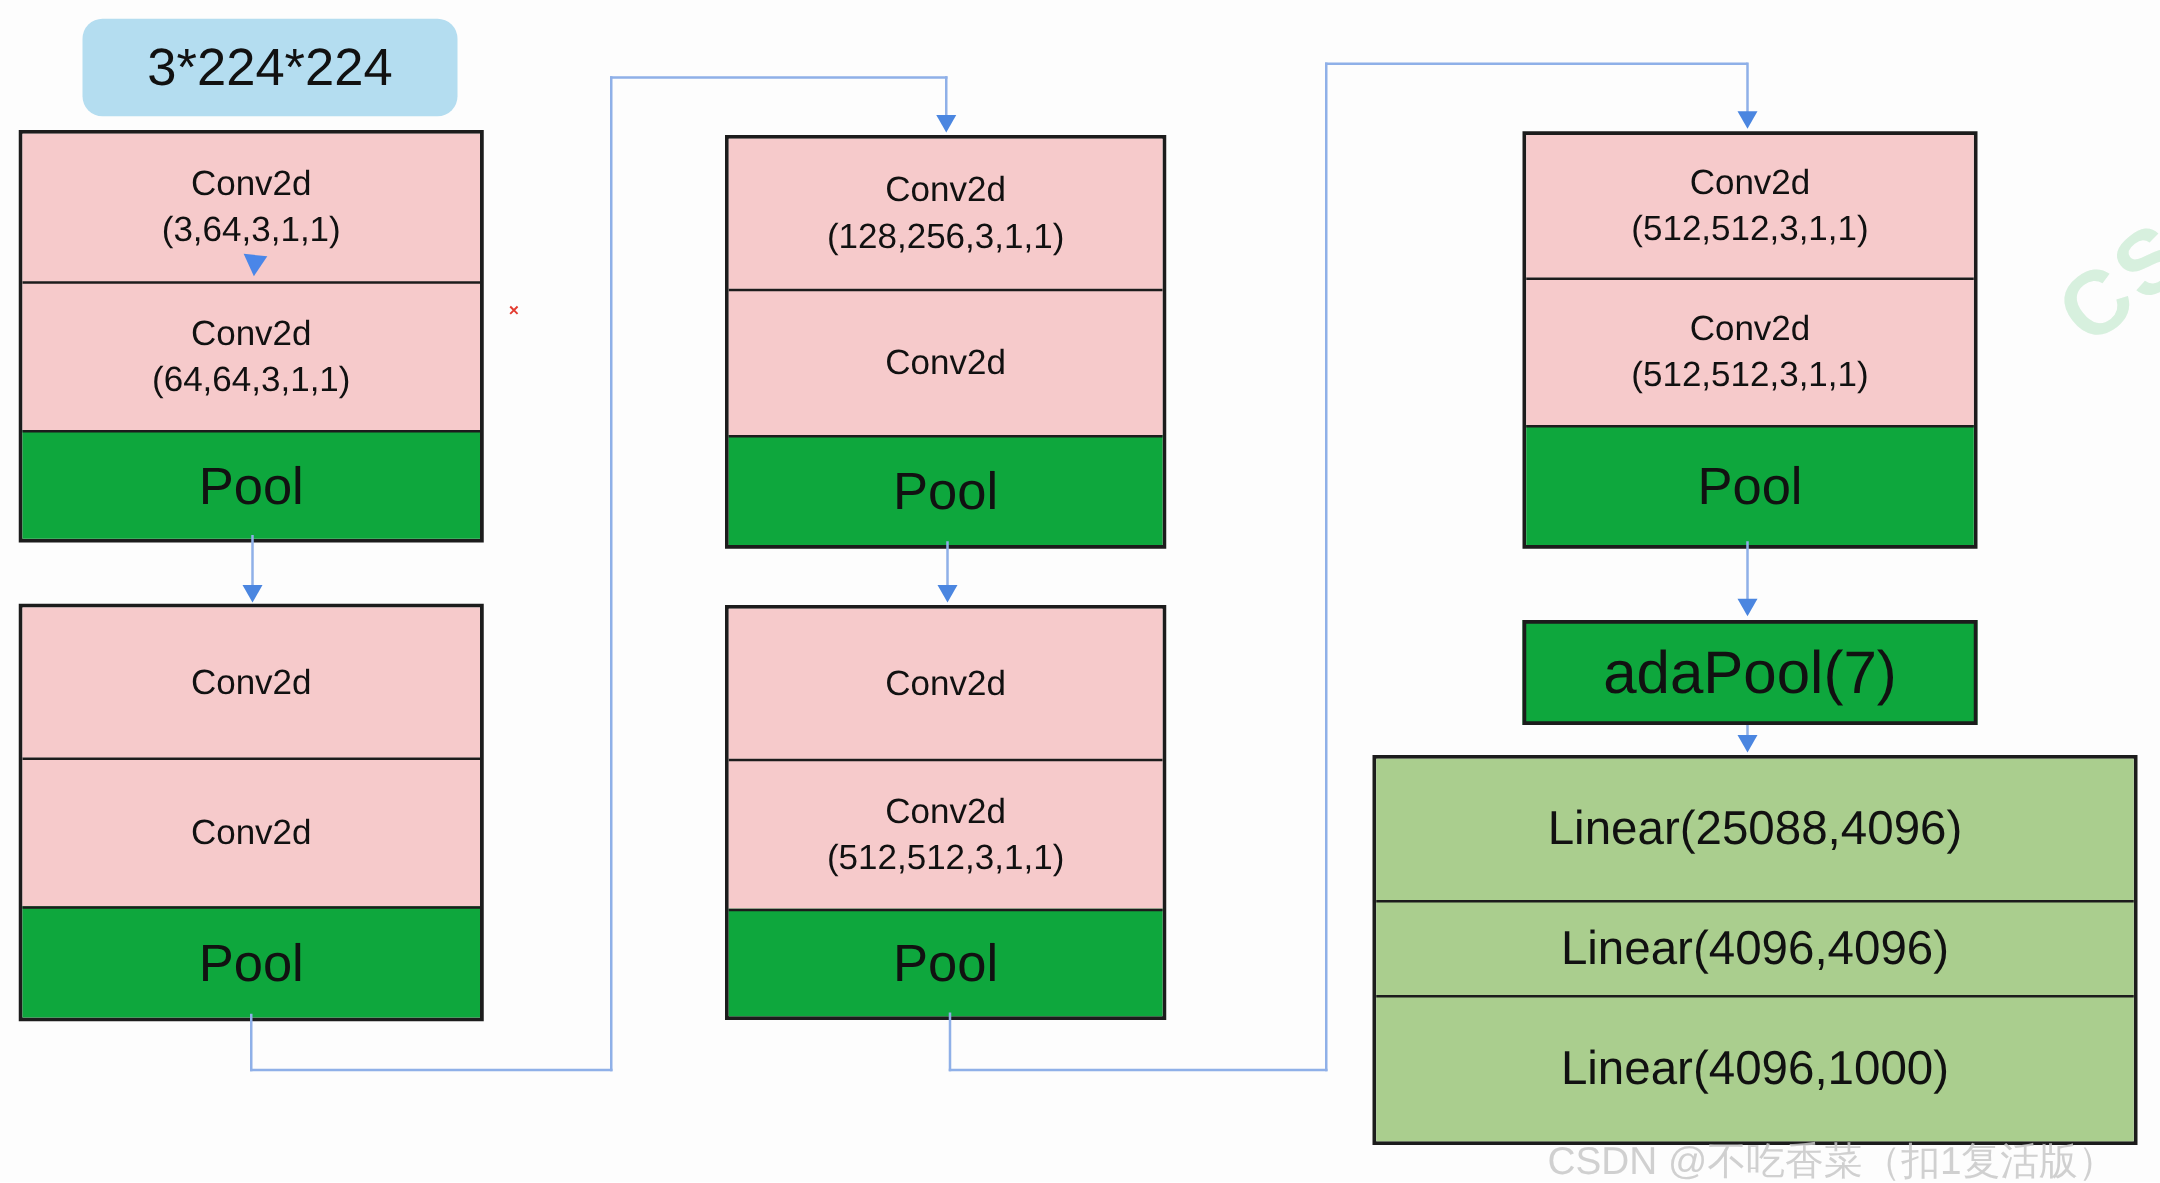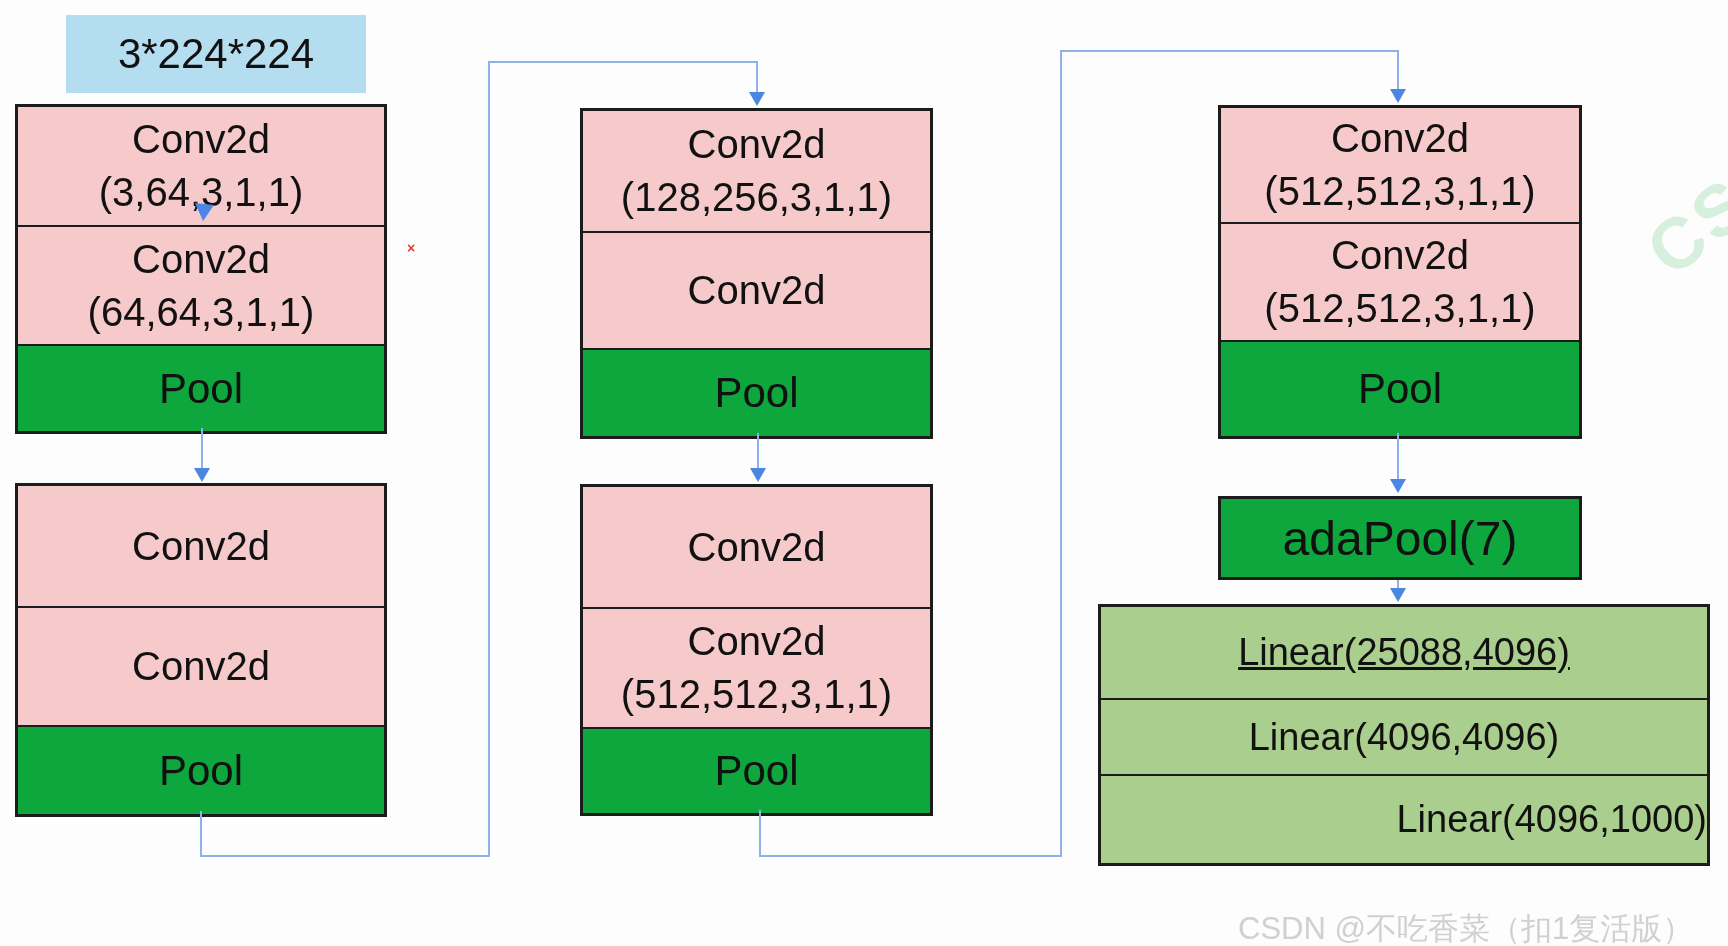--- a/index.html
+++ b/index.html
@@ -3,21 +3,21 @@
 <meta charset="utf-8">
 <style>
   html,body{margin:0;padding:0;background:#ffffff;}
   #canvas{
     position:relative;width:1728px;height:946px;background:#fdfdfd;
     overflow:hidden;font-family:"Liberation Sans", sans-serif;color:#111;
   }
   .box{position:absolute;box-sizing:border-box;border:3px solid #1c1c1c;}
   .row{box-sizing:border-box;display:flex;flex-direction:column;align-items:center;justify-content:center;text-align:center;}
   .row + .row{border-top:2px solid #1c1c1c;}
-  .conv{background:var(--conv);font-size:40px;line-height:1.32;}
+  .conv{background:var(--conv);font-size:28px;line-height:1.32;}
   .pool{background:var(--pool);font-size:42px;}
   .linrow{background:var(--lin);font-size:38px;}
   .inputbox{position:absolute;box-sizing:border-box;background:var(--input);
     display:flex;align-items:center;justify-content:center;font-size:42px;}
   .adabox{display:flex;align-items:center;justify-content:center;font-size:48px;background:var(--pool);}
   .cl{position:absolute;background:var(--line);}
   .ah{position:absolute;width:0;height:0;border-left:8px solid transparent;
 ardent;border-right:8px solid transparent;border-top:14px solid var(--ahead);}
   .ah{border-right:8px solid transparent;}
   .cursor{position:absolute;width:0;height:0;border-left:10px solid transparent;
@@ -25,21 +25,21 @@
   .redmark{position:absolute;font-size:14px;font-weight:bold;color:#e33b30;}
   .watermark{position:absolute;font-size:31px;color:rgba(200,200,200,0.85);white-space:nowrap;}
   .edgemark{position:absolute;font-size:72px;font-weight:bold;color:rgba(152,219,170,0.38);
     transform:rotate(-38deg);letter-spacing:4px;}
 </style>
 </head>
 <body>
 
 <div id="canvas">
 
-  <div class="inputbox" style="left:66px;top:15px;width:300px;height:78px;">
+  <div class="inputbox" style="left:66px;top:15px;width:300px;height:78px;border-radius:16px;">
     <span>3*224*224</span>
   </div>
 
   <div class="box" style="left:15px;top:104px;width:372px;">
     <div class="row conv" style="height:118px;">
       <span>Conv2d</span>
       <span>(3,64,3,1,1)</span>
     </div>
     <div class="row conv" style="height:119px;">
       <span>Conv2d</span>
@@ -100,27 +100,27 @@
     <div class="row pool" style="height:96px;">
       <span>Pool</span>
     </div>
   </div>
 
   <div class="box adabox" style="left:1218px;top:496px;width:364px;height:84px;">
     <span>adaPool(7)</span>
   </div>
 
   <div class="box" style="left:1098px;top:604px;width:612px;">
-    <div class="row linrow" style="height:91px;text-decoration:underline;">
+    <div class="row linrow" style="height:113px;">
       <span>Linear(25088,4096)</span>
     </div>
     <div class="row linrow" style="height:76px;">
       <span>Linear(4096,4096)</span>
     </div>
-    <div class="row linrow" style="height:89px;align-items:flex-end;">
+    <div class="row linrow" style="height:117px;">
       <span>Linear(4096,1000)</span>
     </div>
   </div>
 
   <div class="cl" style="left:201px;top:428px;width:2px;height:42px;"></div>
   <div class="ah" style="left:194px;top:468px;"></div>
 
   <div class="cl" style="left:757px;top:433px;width:2px;height:37px;"></div>
   <div class="ah" style="left:750px;top:468px;"></div>
 

